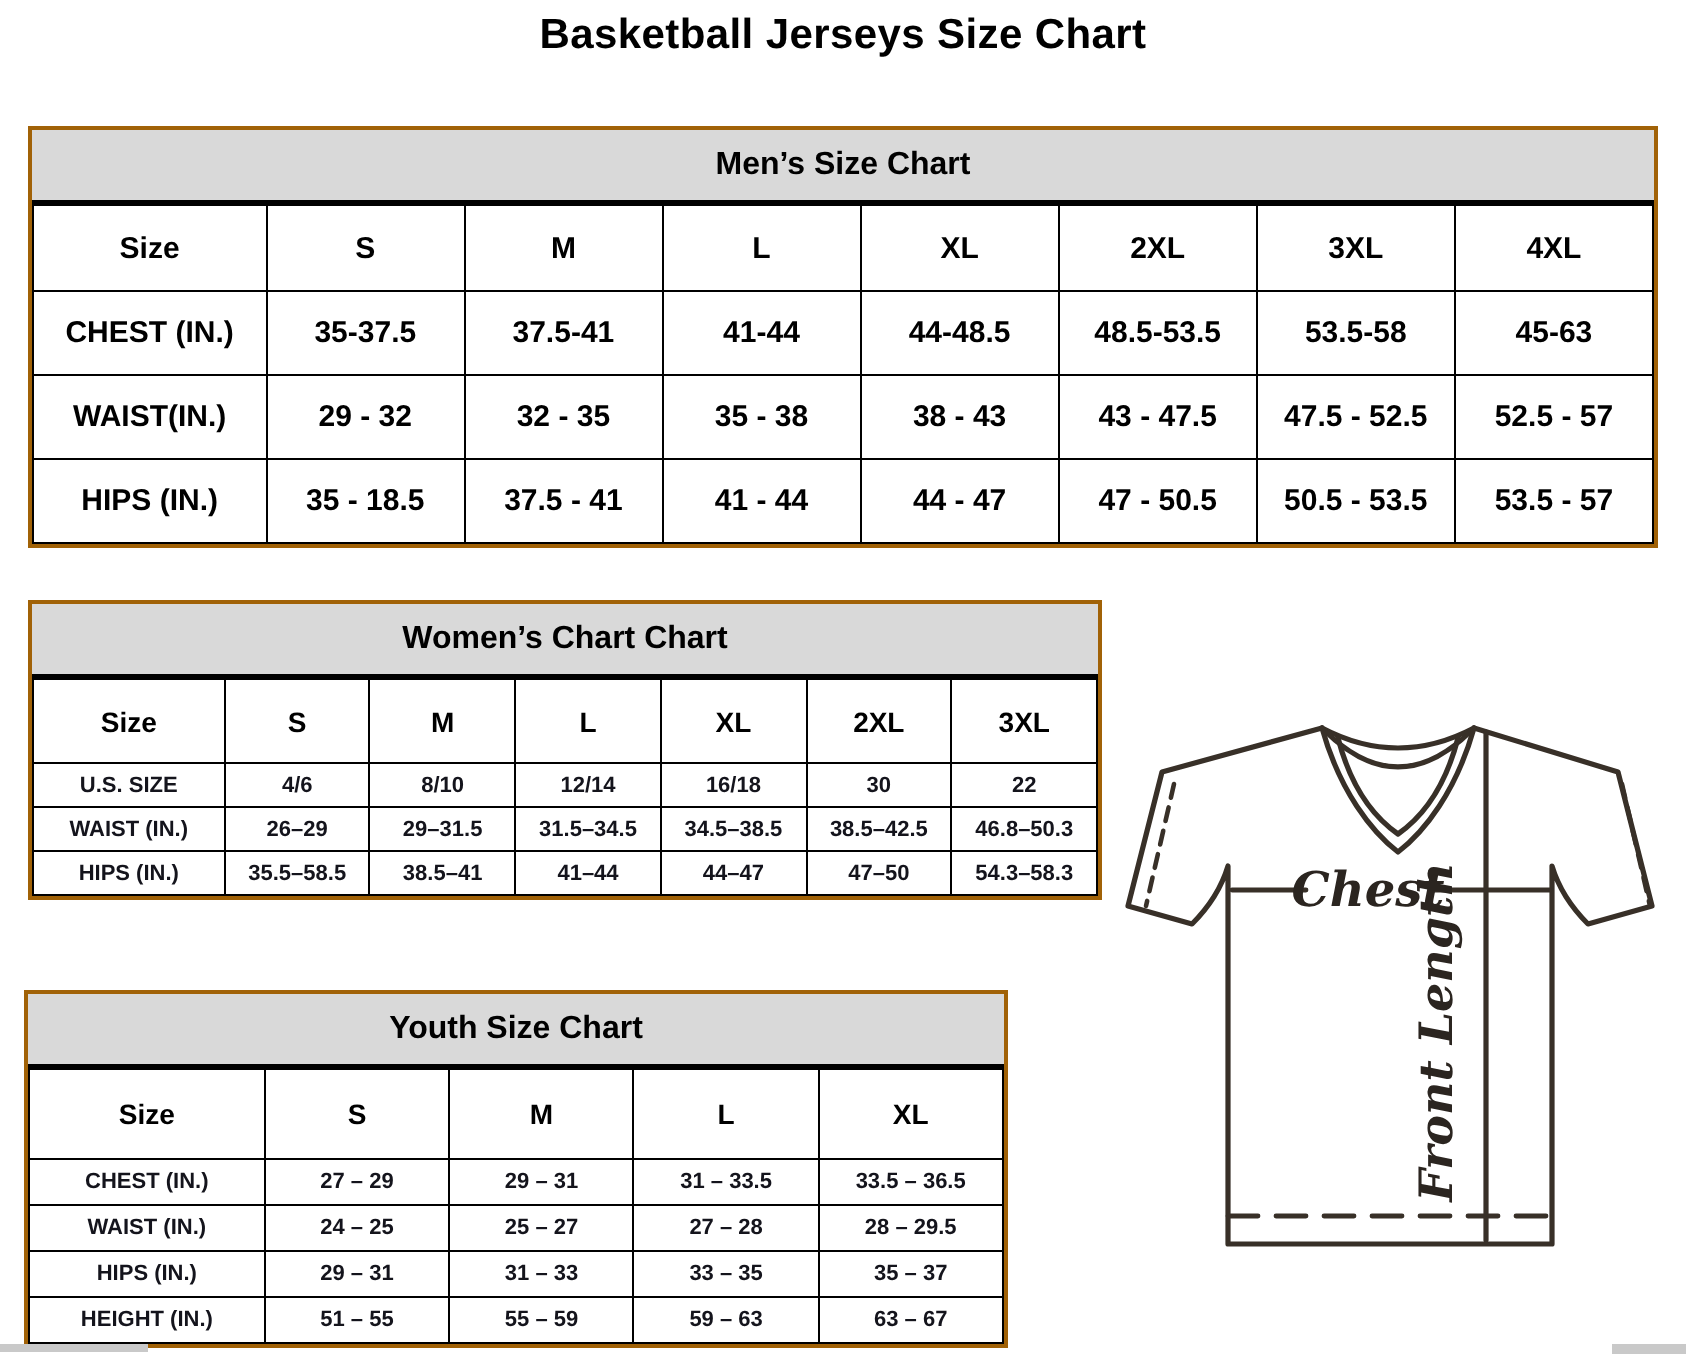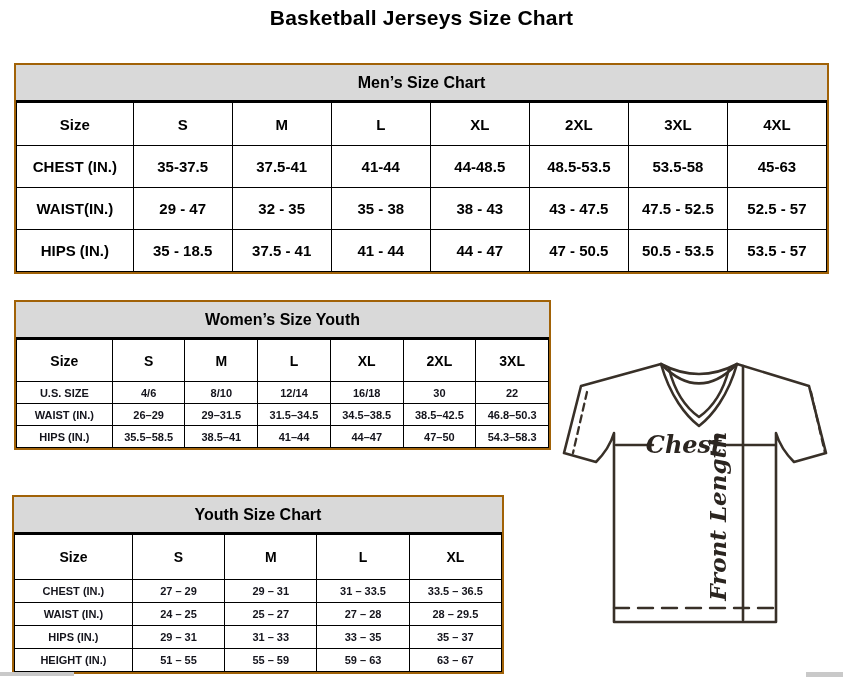--- a/index.html
+++ b/index.html
@@ -87,21 +87,21 @@
             <td>35-37.5</td>
             <td>37.5-41</td>
             <td>41-44</td>
             <td>44-48.5</td>
             <td>48.5-53.5</td>
             <td>53.5-58</td>
             <td>45-63</td>
           </tr>
           <tr>
             <td>WAIST(IN.)</td>
-            <td>29 - 47</td>
+            <td>29 - 32</td>
             <td>32 - 35</td>
             <td>35 - 38</td>
             <td>38 - 43</td>
             <td>43 - 47.5</td>
             <td>47.5 - 52.5</td>
             <td>52.5 - 57</td>
           </tr>
           <tr>
             <td>HIPS (IN.)</td>
             <td>35 - 18.5</td>
@@ -110,21 +110,21 @@
             <td>44 - 47</td>
             <td>47 - 50.5</td>
             <td>50.5 - 53.5</td>
             <td>53.5 - 57</td>
           </tr>
         </tbody>
       </table>
   </div>
 
   <div id="womens-table-box" class="size-table">
-    <div class="tbl-title">Women’s Size Youth</div>
+    <div class="tbl-title">Women’s Chart Chart</div>
     <table class="womens">
         <colgroup>
           <col style="width: 18%;">
           <col>
           <col>
           <col>
           <col>
           <col>
           <col>
         </colgroup>

